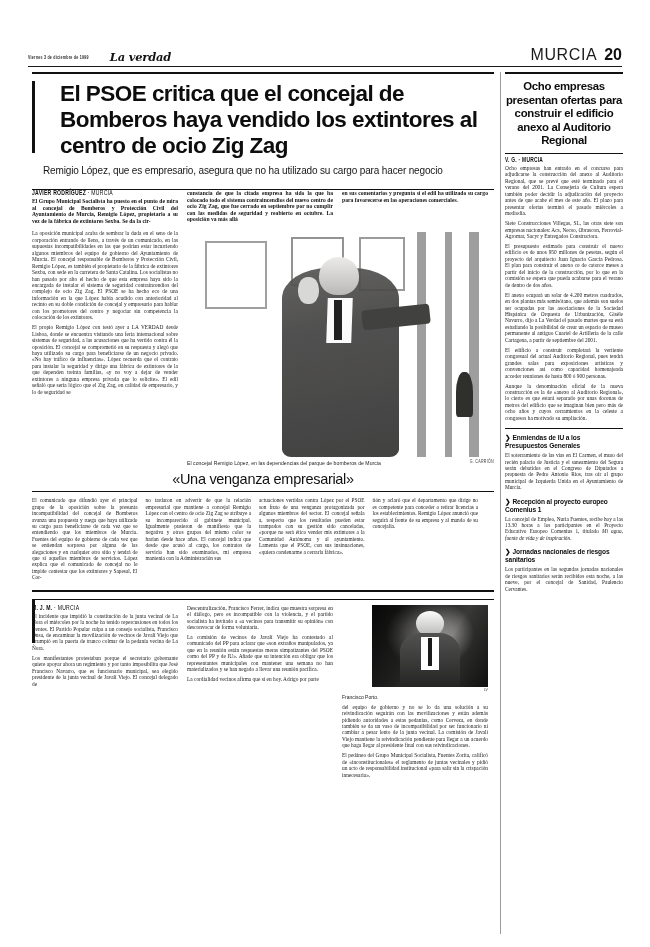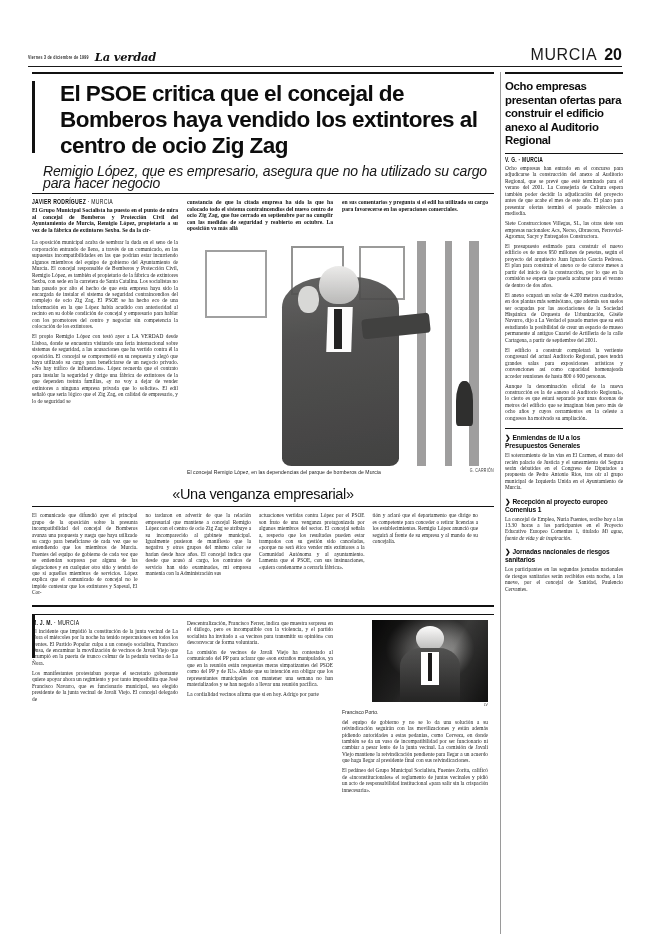--- a/index.html
+++ b/index.html
@@ -11,21 +11,21 @@
     overflow:hidden;
   }
   .page{position:relative;width:650px;height:947px;box-sizing:border-box;padding:0;}
 
   
   .masthead{
     position:absolute;left:28px;top:42px;width:594px;height:22px;
     display:flex;align-items:flex-end;justify-content:space-between;
     border-bottom:1.6px solid #1a1a1a;padding-bottom:2px;
   }
-  .mast-left{display:flex;align-items:baseline;gap:6px;}
+  .mast-left{display:flex;align-items:baseline;gap:21px;}
   .mast-date{
     font-family:"Liberation Sans",sans-serif;
     font-size:3.6px;font-weight:700;letter-spacing:.25px;color:#2a2a2a;
     transform:scaleY(1.55);transform-origin:bottom left;
     position:relative;top:-1px;
   }
   .mast-logo{
     font-family:"DejaVu Serif",serif;font-style:italic;font-weight:700;
     font-size:11.5px;color:#141414;letter-spacing:-.2px;
   }
@@ -47,28 +47,28 @@
 
   
   .art1{position:relative;border-top:2.2px solid #111;padding-top:7px;}
   .art1 .hl{
     font-family:"Liberation Sans",sans-serif;
     font-weight:700;font-size:22.5px;line-height:26px;
     letter-spacing:-.55px;color:#0d0d0d;margin:0 0 6px 0;
     padding-left:28px;
   }
   .art1 .subhl{
-    font-family:"Liberation Sans",sans-serif;font-style:italic;
-    font-size:14px;line-height:12px;font-weight:400;color:#171717;
-    padding-left:11px;padding-bottom:4px;border-bottom:.9px solid #111;
+    font-family:"Liberation Sans",sans-serif;
+    font-size:10px;line-height:12px;font-weight:400;color:#171717;
+    padding-left:11px;padding-bottom:12px;border-bottom:.9px solid #111;
     letter-spacing:-.15px;
   }
   .art1 .hl-bar{position:absolute;left:0;top:7px;width:2.6px;height:72px;background:#111;}
 
-  .lead-row{display:flex;gap:9px;margin-top:5px;}
+  .lead-row{display:flex;gap:9px;}
   .lead-col{width:146px;}
   .byline{
     font-family:"Liberation Sans",sans-serif;font-size:5.1px;font-weight:700;
     letter-spacing:.25px;margin-bottom:2px;color:#111;
     transform:scaleY(1.35);transform-origin:left bottom;
   }
   .byline .sep{font-weight:400;}
   .byline .place{font-weight:400;}
   .lead-text{
     font-size:5.6px;line-height:6.6px;text-align:justify;font-weight:700;
@@ -141,21 +141,21 @@
   }
   .photo-caption{
     margin-top:3px;font-family:"Liberation Sans",sans-serif;
     font-size:5.1px;line-height:6px;color:#1b1b1b;letter-spacing:.05px;
   }
 
   
   .pullquote{
     font-family:"Liberation Sans",sans-serif;font-size:14.5px;font-weight:400;
     text-align:center;letter-spacing:-.3px;color:#111;
-    padding:5px 0 4px 0;border-bottom:.9px solid #111;margin-top:6px;
+    padding:5px 0 4px 0;border-bottom:.9px solid #111;
   }
 
   
   .quad{display:flex;gap:8px;margin-top:5px;}
   .quadcol{width:105.5px;}
   .quadtxt{
     font-size:5.3px;line-height:6.4px;text-align:justify;color:#1a1a1a;
   }
 
   
@@ -198,21 +198,21 @@
   }
   .art2-caption{
     font-family:"Liberation Sans",sans-serif;font-size:5px;color:#1b1b1b;
     margin-top:2px;margin-left:0;
   }
 
   
   .rail-art{border-top:2.2px solid #111;padding-top:6px;position:relative;}
   .rail-hl{
     font-family:"Liberation Sans",sans-serif;font-weight:700;font-size:11.4px;
-    line-height:13.6px;letter-spacing:-.3px;color:#0d0d0d;margin:0 0 5px 0;
+    line-height:13.6px;letter-spacing:-.3px;color:#0d0d0d;margin:0 0 5px 0;text-align:center;
   }
   .rail-rule{border-bottom:.9px solid #111;margin-bottom:4px;}
   .rail-byline{
     font-family:"Liberation Sans",sans-serif;font-size:4.9px;font-weight:700;
     letter-spacing:.25px;margin-bottom:2px;transform:scaleY(1.3);
     transform-origin:left bottom;color:#111;
   }
   .rail-txt{font-size:5.35px;line-height:6.45px;text-align:justify;color:#1a1a1a;}
   .rail-txt p{margin:0 0 3.5px 0;}
 

